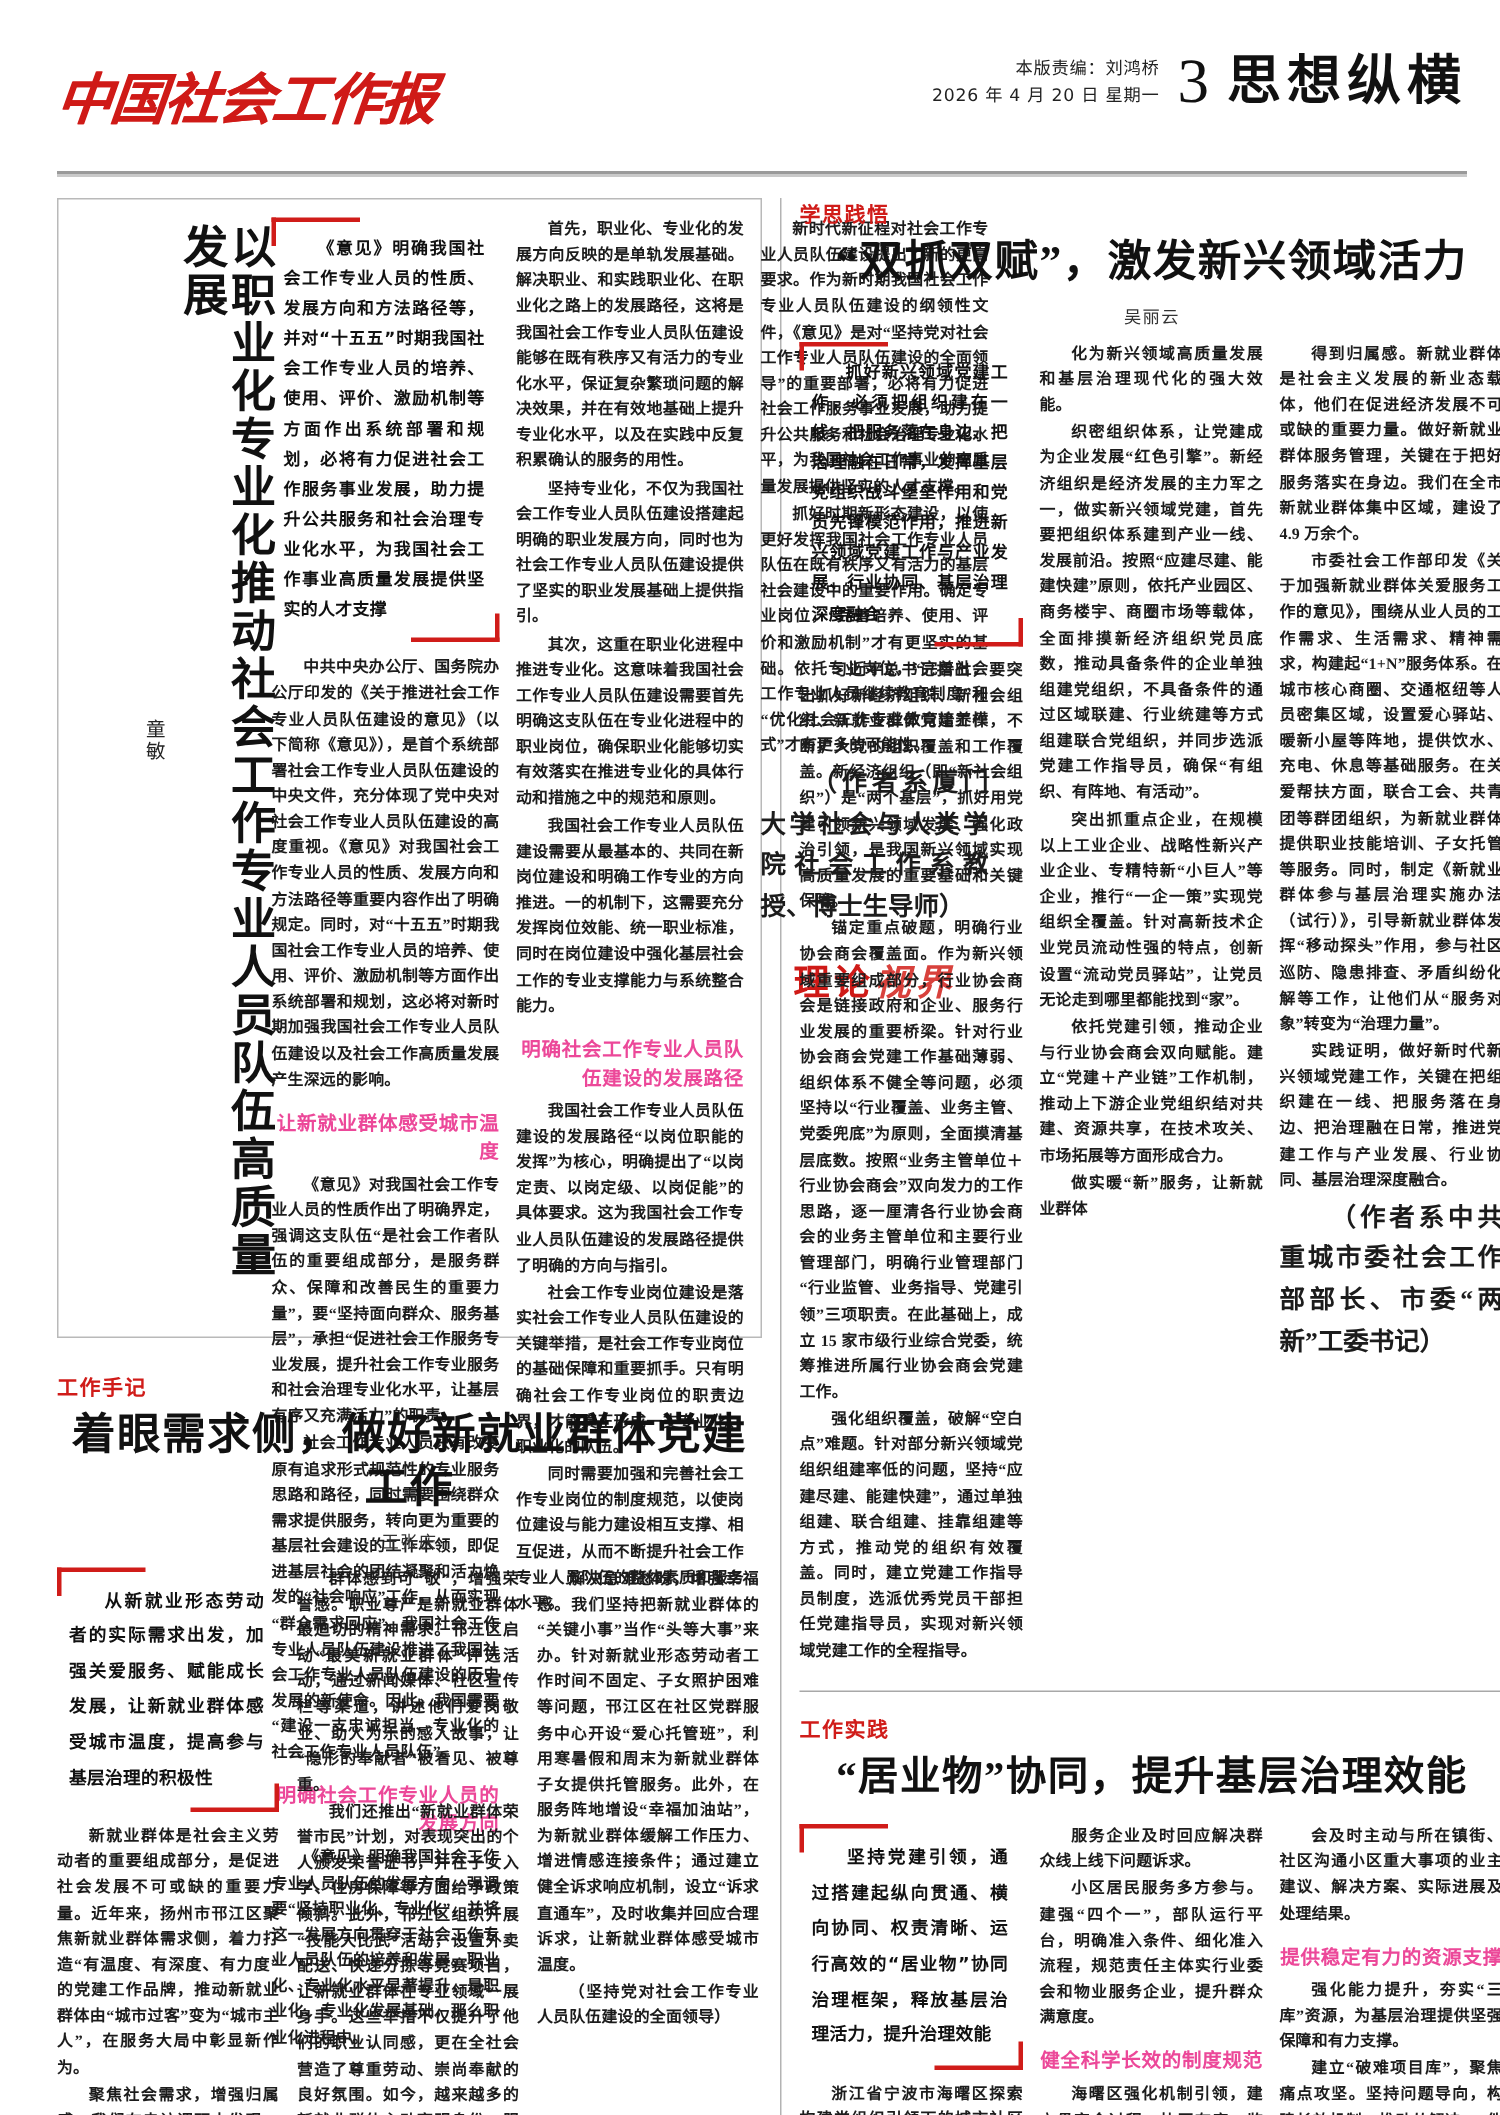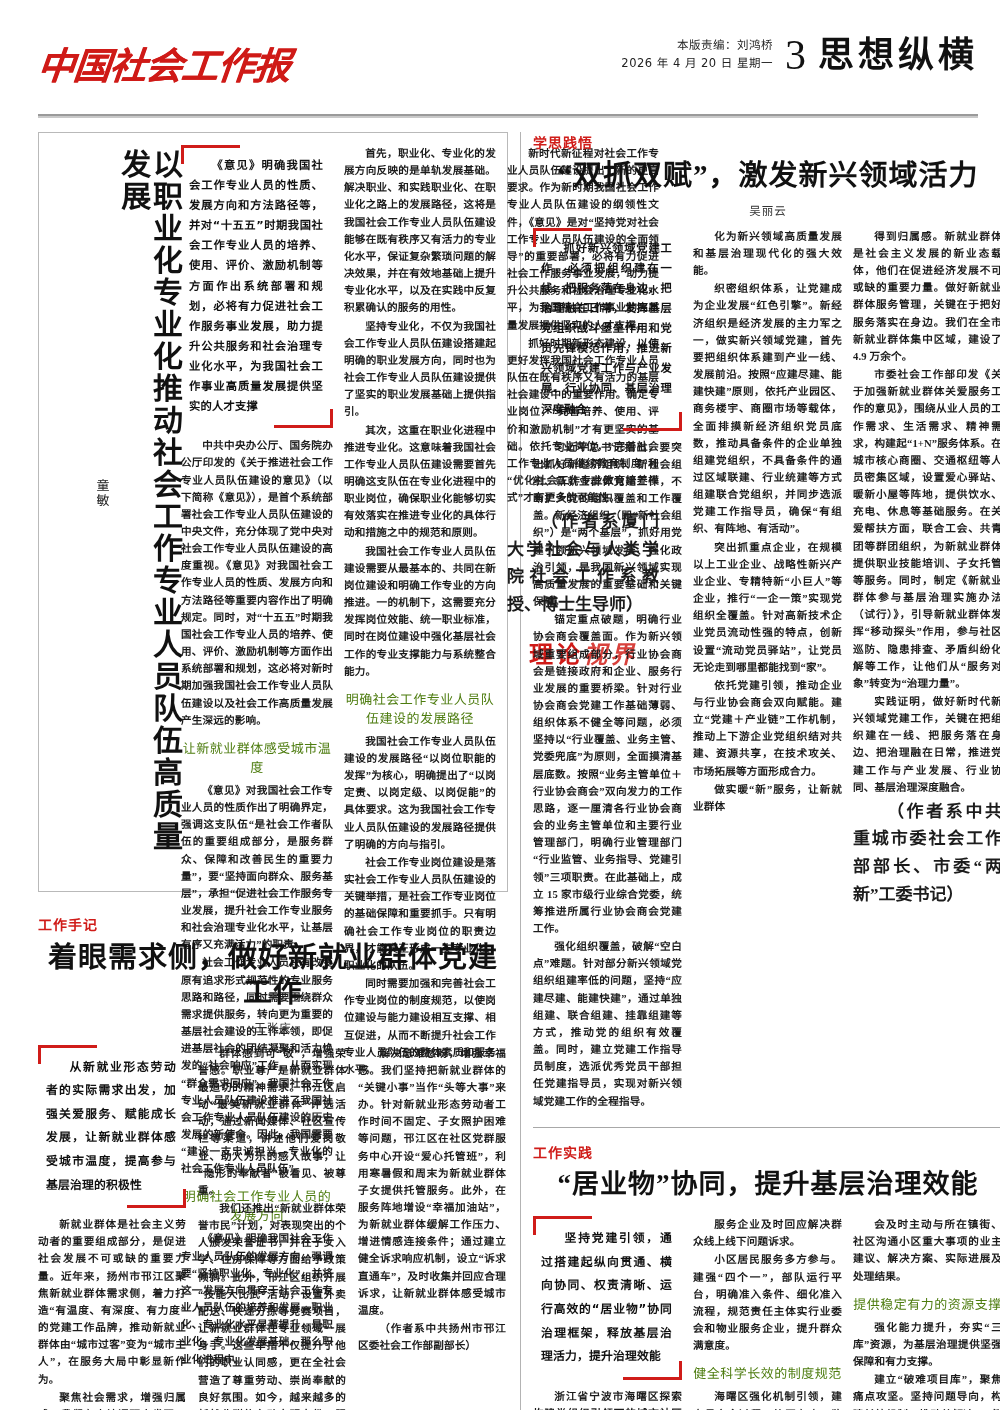--- a/index.html
+++ b/index.html
@@ -120,22 +120,22 @@
     font-size:10.6px;line-height:1.62;
     text-align:justify;
     text-indent:2em;
     color:#1c1c1c;
     margin:0 0 1px 0;
     letter-spacing:0.15px;
     font-weight:700;
   }
   .subhead{
     font-family:"DejaVu Sans","Liberation Sans",sans-serif;
-    font-weight:400;font-size:13px;color:#4d7c0f;
-    text-align:center;margin:9px 0 6px 0;letter-spacing:0.5px;
+    font-weight:700;font-size:13px;color:#ec4899;
+    text-align:right;margin:9px 0 6px 0;letter-spacing:0.5px;
   }
   .byline{
     font-family:"Liberation Serif","DejaVu Serif",serif;
     font-size:17px;line-height:1.62;text-align:justify;
     text-indent:2em;color:#1c1c1c;font-weight:700;margin-top:2px;
   }
 
   
   .theory-logo{
     text-align:center;
@@ -245,21 +245,21 @@
             <div class="quote narrow col-quote">从新就业形态劳动者的实际需求出发，加强关爱服务、赋能成长发展，让新就业群体感受城市温度，提高参与基层治理的积极性</div>
             <p class="ptxt">新就业群体是社会主义劳动者的重要组成部分，是促进社会发展不可或缺的重要力量。近年来，扬州市邗江区聚焦新就业群体需求侧，着力打造“有温度、有深度、有力度”的党建工作品牌，推动新就业群体由“城市过客”变为“城市主人”，在服务大局中彰显新作为。</p>
             <p class="ptxt">聚焦社会需求，增强归属感。我们在走访调研中发现，对新就业群体而言，城市不仅是谋生之地，更是寻找归属感的所在。邗江区将“党建进驿站”作为重要抓手，在外卖骑手、快递小哥聚集的区域，建设功能完善的暖“新”驿站，让他们在奔波之余有歇脚之处。同时，开展“我的城市我来建”系列活动，邀请新就业群体代表参与社区治理协商会议，让他们从城市建设的“旁观者”变成“参与者”。我们还推出“新就业群体服务地图”，整合医疗、法律、教育等资源，精准对接群体需求。这些举措看似简单，却让新就业群体真切感受到了城市的温暖与接纳，归属感在点滴关怀中不断增强。</p>
           </div>
           <div class="c">
             <p class="ptxt">群体感到可“敬”，增强荣誉感。职业尊严是新就业群体最迫切的精神需求。邗江区启动“最美新就业群体”评选活动，通过新闻媒体、社区宣传栏等渠道，讲述他们爱岗敬业、助人为乐的感人故事，让“隐形的奉献者”被看见、被尊重。</p>
             <p class="ptxt">我们还推出“新就业群体荣誉市民”计划，对表现突出的个人颁发荣誉证书，并在子女入学、住房保障等方面给予政策倾斜。此外，邗江区组织开展“技能大比武”活动，设置外卖配送、快递分拣等竞赛项目，让新就业群体在专业领域一展身手。这些举措不仅提升了他们的职业认同感，更在全社会营造了尊重劳动、崇尚奉献的良好氛围。如今，越来越多的新就业群体主动亮明身份、服务群众，成为基层治理的重要力量。</p>
           </div>
           <div class="c">
             <p class="ptxt">解决急难愁盼，增强幸福感。我们坚持把新就业群体的“关键小事”当作“头等大事”来办。针对新就业形态劳动者工作时间不固定、子女照护困难等问题，邗江区在社区党群服务中心开设“爱心托管班”，利用寒暑假和周末为新就业群体子女提供托管服务。此外，在服务阵地增设“幸福加油站”，为新就业群体缓解工作压力、增进情感连接条件；通过建立健全诉求响应机制，设立“诉求直通车”，及时收集并回应合理诉求，让新就业群体感受城市温度。</p>
-            <p class="ptxt">（作者系中共扬州市邗江区委社会工作部副部长）</p>
+            <p class="ptxt">（坚持党对社会工作专业人员队伍建设的全面领导）</p>
           </div>
         </div>
       </div>
 
     </div>
 
     <div class="vrule"></div>
 
     <div class="col-right">
 

